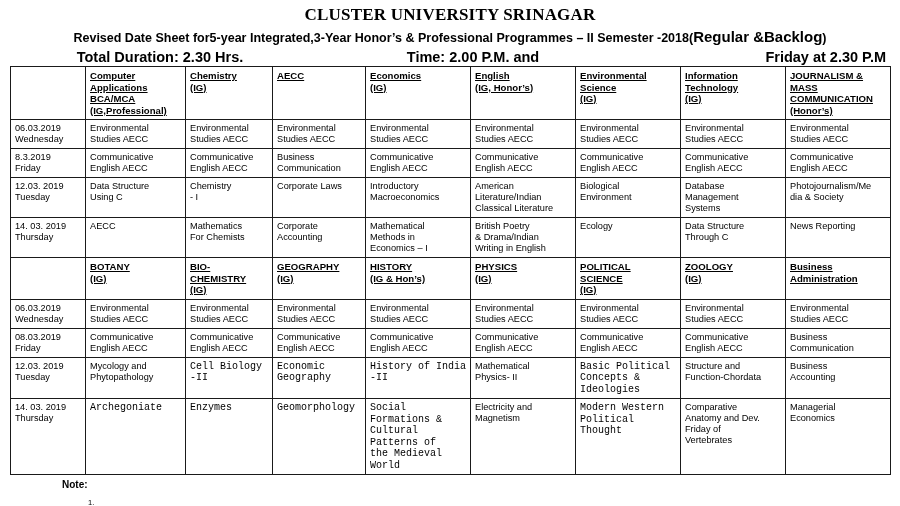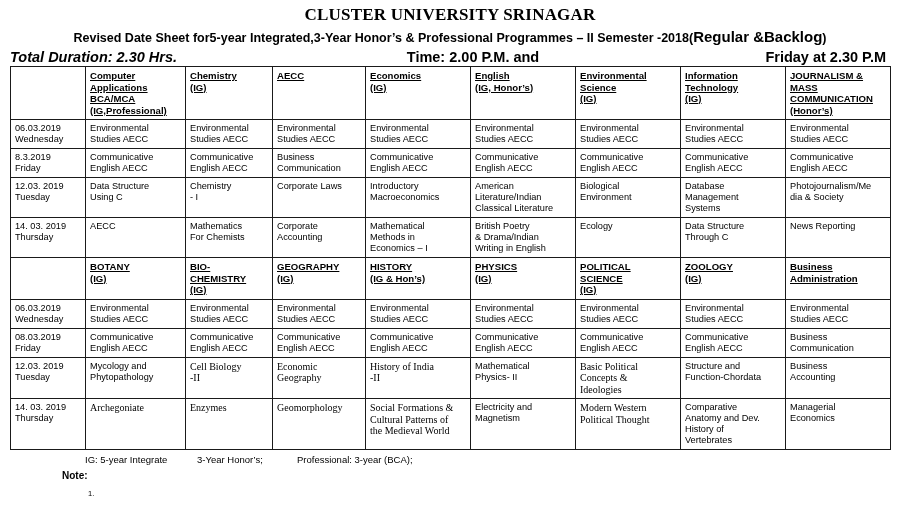--- a/index.html
+++ b/index.html
@@ -47,21 +47,21 @@
   .timing-row {
     display: flex;
     font-size: 14.5px;
     font-weight: bold;
     line-height: 18px;
     margin-top: 2px;
     padding: 0 8px 0 10px;
     box-sizing: border-box;
     width: 900px;
   }
-  .timing-duration { width: 300px; text-align: left; font-style: italic; }
+  .timing-duration { width: 300px; text-align: center; }
   .timing-time { flex: 1; text-align: center; }
   .timing-day { width: 250px; text-align: right; padding-right: 6px; }
 
   
   .sheet-wrap {
     padding: 0 10px;
     box-sizing: border-box;
     width: 900px;
   }
   table.sheet {
@@ -99,21 +99,21 @@
     white-space: nowrap;
   }
   td.hdr .uw {
     text-decoration: underline;
     display: block;
   }
   td.datecell {
     white-space: nowrap;
   }
   td.serif {
-    font-family: Liberation Serif, serif;
+    font-family: Liberation Mono, monospace;
     font-size: 10px;
     line-height: 11.5px;
   }
   .cell-line { display: block; }
 
   
   .legend-row {
     display: flex;
     font-size: 9.5px;
     line-height: 12px;
@@ -542,36 +542,31 @@
               <span class="cell-line">Electricity and</span>
               <span class="cell-line">Magnetism</span>
             </td>
             <td class="serif">
               <span class="cell-line">Modern Western</span>
               <span class="cell-line">Political Thought</span>
             </td>
             <td>
               <span class="cell-line">Comparative</span>
               <span class="cell-line">Anatomy and Dev.</span>
-              <span class="cell-line">History of</span>
+              <span class="cell-line">Friday of</span>
               <span class="cell-line">Vertebrates</span>
             </td>
             <td>
               <span class="cell-line">Managerial</span>
               <span class="cell-line">Economics</span>
             </td>
           </tr>
         </tbody>
     </table>
   </div>
 
-  <div class="legend-row">
-    <div class="legend-a">IG: 5-year Integrate</div>
-    <div class="legend-b">3-Year Honor’s;</div>
-    <div class="legend-c">Professional:  3-year (BCA);</div>
-  </div>
 
   <div class="note-label">Note:</div>
   <div class="note-item">
     <span class="note-num">1.</span>
   </div>
 
 </div>
 
 </body></html>

